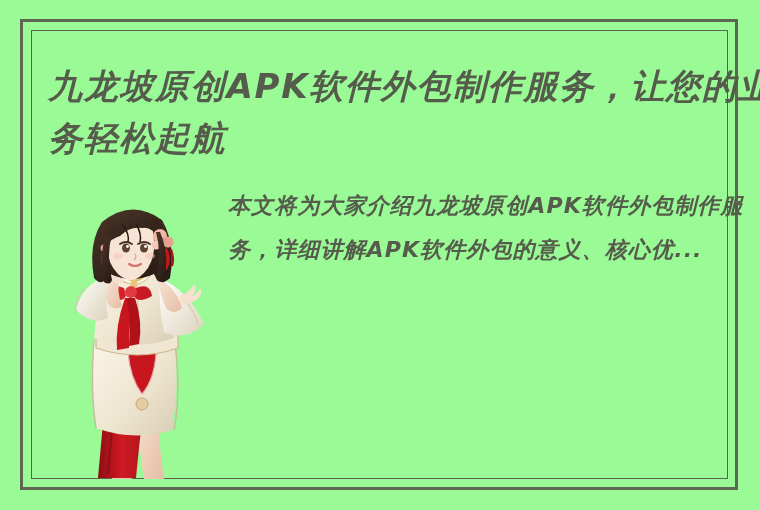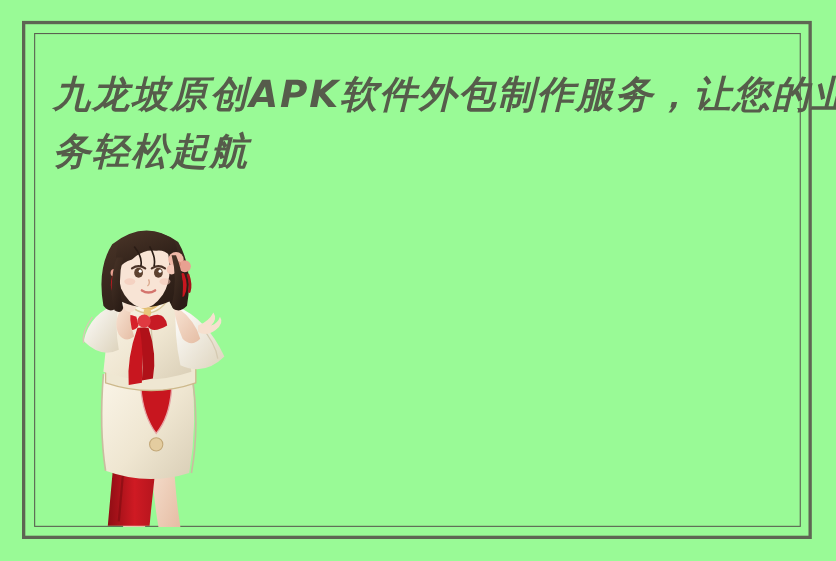--- a/index.html
+++ b/index.html
@@ -224,14 +224,15 @@
 
       <g>
         <path d="M74 34 q-8 26 -2 48 q6 4 8 -2 q-6 -24 0 -46 z" fill="url(#hairG)"></path>
         <path d="M128 32 q10 24 4 48 q-6 4 -8 -2 q6 -24 0 -46 z" fill="url(#hairG)"></path>
       </g>
     </svg>
   </div>
 
   <div id="headline" class="brush">九龙坡原创APK软件外包制作服务，让您的业务轻松起航</div>
 
+  <div id="excerpt" class="brush">本文将为大家介绍九龙坡原创APK软件外包制作服务，详细讲解APK软件外包的意义、核心优...</div>
 
 </div>
 
 </body></html>

